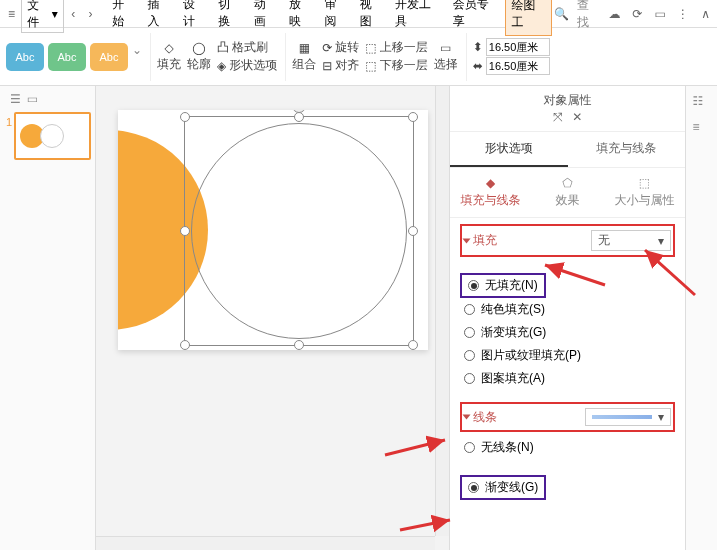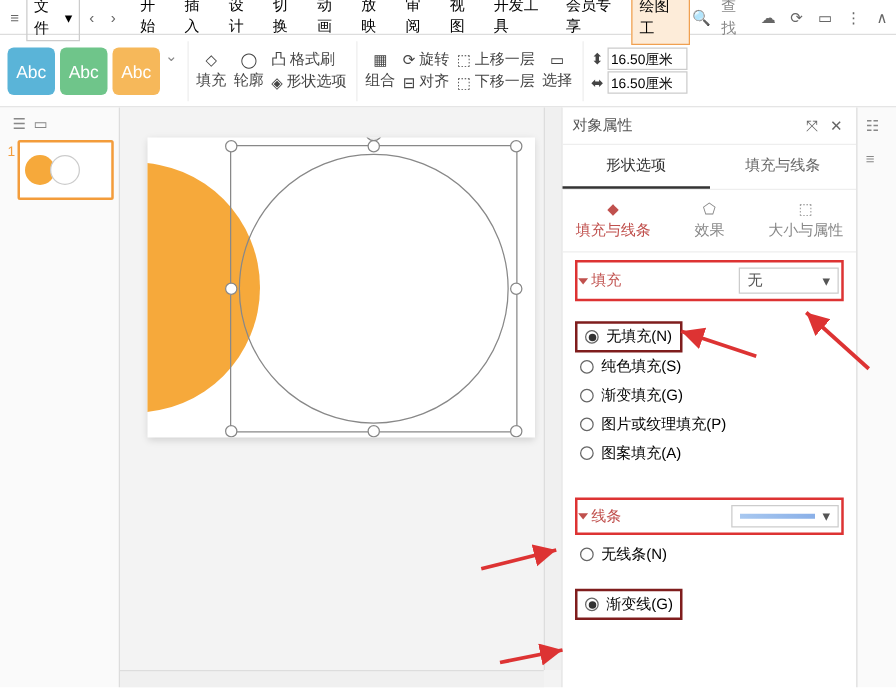--- a/index.html
+++ b/index.html
@@ -9,21 +9,21 @@
 .menu-btn { padding: 2px 4px; cursor: pointer; display: flex; align-items: center; gap: 2px; }
 .menu-file { border: 1px solid #ccc; padding: 1px 5px; }
 .menu-tabs { display: flex; gap: 1px; margin-left: 6px; }
 .menu-tab { padding: 4px 6px; cursor: pointer; }
 .menu-tab.active { background: #fdecd9; border: 1px solid #f0a050; }
 .search-area { margin-left: auto; display: flex; align-items: center; gap: 8px; color: #888; }
 .icon-btn { width: 16px; height: 16px; display: inline-flex; align-items: center; justify-content: center; color: #666; cursor: pointer; }
 
 .ribbon { height: 58px; display: flex; align-items: center; border-bottom: 1px solid #ddd; padding: 0 6px; gap: 8px; }
 .shape-samples { display: flex; gap: 4px; }
-.shape-sample { width: 38px; height: 38px; border-radius: 5px; display: flex; align-items: center; justify-content: center; color: #fff; font-size: 14px; }
+.shape-sample { width: 38px; height: 28px; border-radius: 5px; display: flex; align-items: center; justify-content: center; color: #fff; font-size: 11px; }
 .ribbon-group { display: flex; align-items: center; gap: 6px; border-left: 1px solid #eee; padding-left: 6px; height: 48px; }
 .ribbon-item { display: flex; flex-direction: column; align-items: center; gap: 1px; cursor: pointer; color: #444; font-size: 11px; }
 .ribbon-stack { display: flex; flex-direction: column; gap: 1px; font-size: 11px; color: #444; }
 .ribbon-stack-row { display: flex; align-items: center; gap: 3px; cursor: pointer; }
 .size-input { width: 64px; height: 18px; border: 1px solid #ccc; font-size: 11px; padding: 4px 2px; }
 
 .workspace { display: flex; height: calc(550px - 28px - 58px); }
 .slidepanel { width: 96px; border-right: 1px solid #ddd; background: #fafafa; padding: 4px; }
 .slidepanel-icons { display: flex; gap: 6px; padding: 2px 6px 6px; color: #888; }
 .thumb { border: 2px solid #f39c3b; border-radius: 2px; background: #fff; height: 48px; display: flex; align-items: center; padding: 0 4px; position: relative; margin-left: 10px; }
@@ -34,36 +34,36 @@
 .slide { width: 310px; height: 240px; background: #fff; box-shadow: 0 2px 6px rgba(0,0,0,0.15); position: relative; overflow: hidden; }
 .big-half { position: absolute; left: -110px; top: 20px; width: 200px; height: 200px; border-radius: 50%; background: #f6a93b; }
 .sel-box { position: absolute; left: 66px; top: 6px; width: 230px; height: 230px; border: 1px solid #888; }
 .sel-circle { position: absolute; inset: 6px; border: 1px solid #888; border-radius: 50%; }
 .handle { position: absolute; width: 10px; height: 10px; background: #fff; border: 1px solid #888; border-radius: 50%; }
 .rotate { position: absolute; top: -18px; left: 50%; transform: translateX(-50%); width: 14px; height: 14px; border: 1px solid #888; border-radius: 50%; background: #eee; }
 .scrollbar-v { position: absolute; right: 0; top: 0; bottom: 14px; width: 14px; background: #f0f0f0; border-left: 1px solid #ddd; }
 .scrollbar-h { position: absolute; left: 0; right: 14px; bottom: 0; height: 14px; background: #f0f0f0; border-top: 1px solid #ddd; }
 
 .proppanel { width: 236px; border-left: 1px solid #ddd; display: flex; flex-direction: column; background: #fff; }
-.prop-header { padding: 6px 8px; color: #555; display: flex; align-items: center; justify-content: space-between; border-bottom: 1px solid #eee; }
+.prop-header { padding: 6px 8px; color: #555; display: flex; align-items: center; justify-content: space-between; border-bottom: 1px solid #eee; flex-direction: column; }
 .prop-tabs { display: flex; border-bottom: 1px solid #eee; justify-content: space-between; }
 .prop-tab { flex: 1; text-align: center; padding: 8px 0; cursor: pointer; color: #666; }
 .prop-tab.active { border-bottom: 2px solid #333; color: #333; }
 .prop-subtabs { display: flex; padding: 8px 4px; gap: 4px; border-bottom: 1px solid #eee; }
 .prop-subtab { flex: 1; text-align: center; font-size: 11px; color: #888; cursor: pointer; display: flex; flex-direction: column; align-items: center; gap: 2px; }
 .prop-subtab.active { color: #c0504d; }
 .prop-body { flex: 1; overflow-y: auto; padding: 6px 10px; }
 .section-head { display: flex; align-items: center; gap: 4px; color: #c0504d; font-size: 12px; padding: 4px 2px; border: 2px solid #d33; margin-bottom: 4px; }
 .section-head.with-select { justify-content: space-between; }
 .triangle { width: 0; height: 0; border-left: 5px solid #c0504d; border-top: 4px solid transparent; border-bottom: 4px solid transparent; transform: rotate(90deg); }
 .select-box { border: 1px solid #ccc; padding: 1px 6px; font-size: 11px; color: #555; display: flex; align-items: center; gap: 6px; min-width: 80px; justify-content: space-between; }
 .radio-row { display: flex; align-items: center; gap: 6px; padding: 3px 4px; cursor: pointer; }
 .radio { width: 11px; height: 11px; border: 1px solid #666; border-radius: 50%; display: inline-flex; align-items: center; justify-content: center; }
 .radio.checked::after { content: ""; width: 6px; height: 6px; background: #333; border-radius: 50%; }
-.radio-row.boxed { border: 2px solid #7f1d1d; width: fit-content; padding: 2px 6px; margin-top: 16px; }
+.radio-row.boxed { border: 2px solid #4c1d95; width: fit-content; padding: 2px 6px; margin-top: 16px; }
 .line-swatch { width: 60px; height: 4px; background: linear-gradient(to right, #a8c8f0, #8ab0e8); }
 
 .arrow { position: absolute; pointer-events: none; z-index: 50; }
 
 .rightrail { width: 32px; border-left: 1px solid #ddd; background: #fafafa; display: flex; flex-direction: column; align-items: center; padding-top: 8px; gap: 8px; color: #888; }
 .rail-icon { width: 18px; height: 18px; cursor: pointer; }
 </style>
 </head>
 <body>
 
@@ -251,21 +251,21 @@
         </div>
       <div class="radio-row">
           <span class="radio"></span>
           <span>图片或纹理填充(P)</span>
         </div>
       <div class="radio-row">
           <span class="radio"></span>
           <span>图案填充(A)</span>
         </div>
 
-      <div class="section-head with-select" style="margin-top:24px">
+      <div class="section-head with-select" style="margin-top:12px">
         <span style="display:flex;align-items:center;gap:4px">
             <span class="triangle"></span>
             <span>线条</span>
           </span>
         <div class="select-box">
             <span class="line-swatch"></span>
             <span>▾</span>
           </div>
       </div>
       <div class="radio-row">

